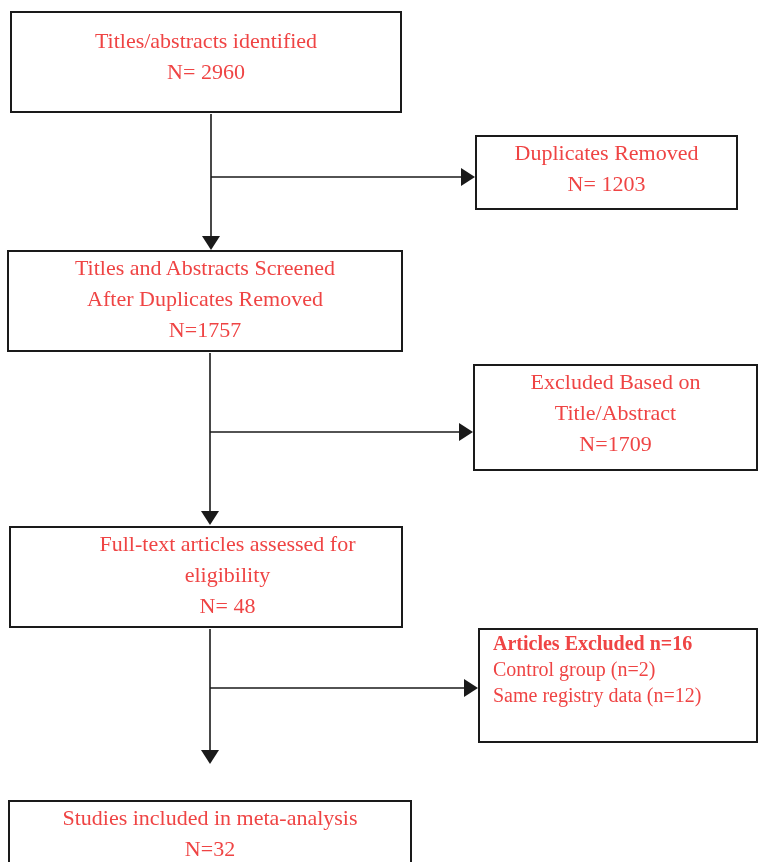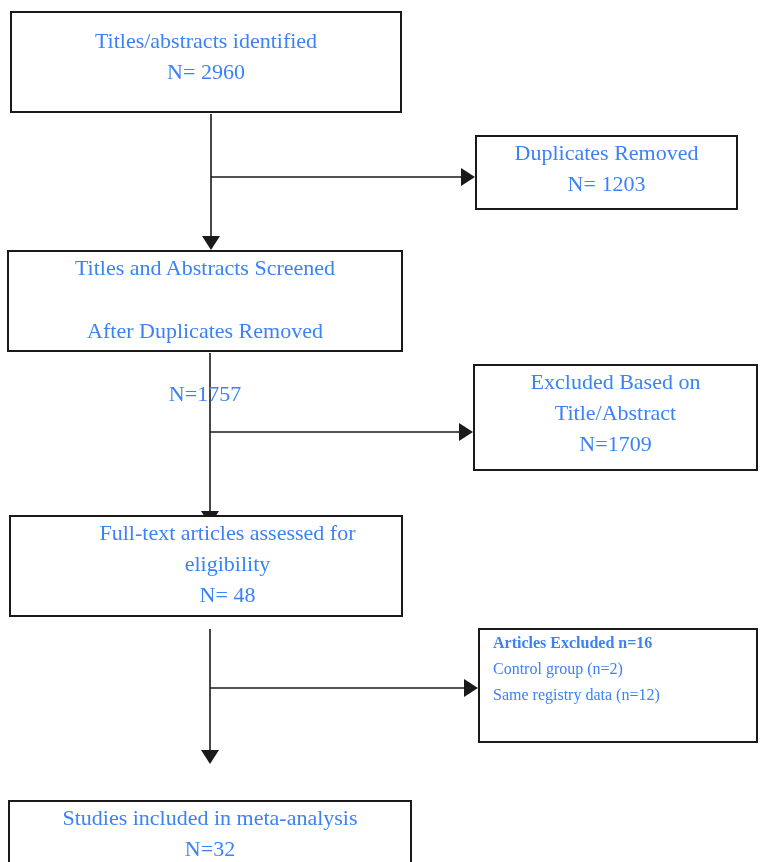--- a/index.html
+++ b/index.html
@@ -6,21 +6,21 @@
     margin: 0;
     padding: 0;
     background: #ffffff;
   }
   .canvas {
     position: relative;
     width: 773px;
     height: 862px;
     background: #ffffff;
     font-family: "Liberation Serif", "DejaVu Serif", serif;
-    color: #3b82f6;
+    color: #ef4444;
     overflow: hidden;
   }
   .arrow-layer {
     position: absolute;
     left: 0;
     top: 0;
     width: 773px;
     height: 862px;
     pointer-events: none;
   }
@@ -31,30 +31,30 @@
     background: #ffffff;
     display: flex;
     flex-direction: column;
     align-items: center;
     text-align: center;
     font-size: 22px;
     line-height: 31px;
   }
   .box1 { left: 10px;  top: 11px;  width: 392px; height: 102px; justify-content: flex-start; padding-top: 12px; }
   .box2 { left: 475px; top: 135px; width: 263px; height: 75px; }
-  .box3 { left: 7px;   top: 250px; width: 396px; height: 102px; gap: 32px; }
+  .box3 { left: 7px;   top: 250px; width: 396px; height: 102px; }
   .box4 { left: 473px; top: 364px; width: 285px; height: 107px; }
-  .box5 { left: 9px;   top: 515px; width: 394px; height: 102px; padding-left: 43px; }
+  .box5 { left: 9px;   top: 526px; width: 394px; height: 102px; padding-left: 43px; }
   .box6 {
     left: 478px; top: 628px; width: 280px; height: 115px;
     align-items: flex-start;
     text-align: left;
     padding-left: 13px;
     padding-right: 4px;
-    font-size: 16px;
+    font-size: 20px;
     line-height: 26px;
   }
   .box6 .bold-line { font-weight: bold; }
   .box7 { left: 8px;  top: 800px; width: 404px; height: 76px; }
 </style>
 </head>
 <body>
 
 <div class="canvas">
 

